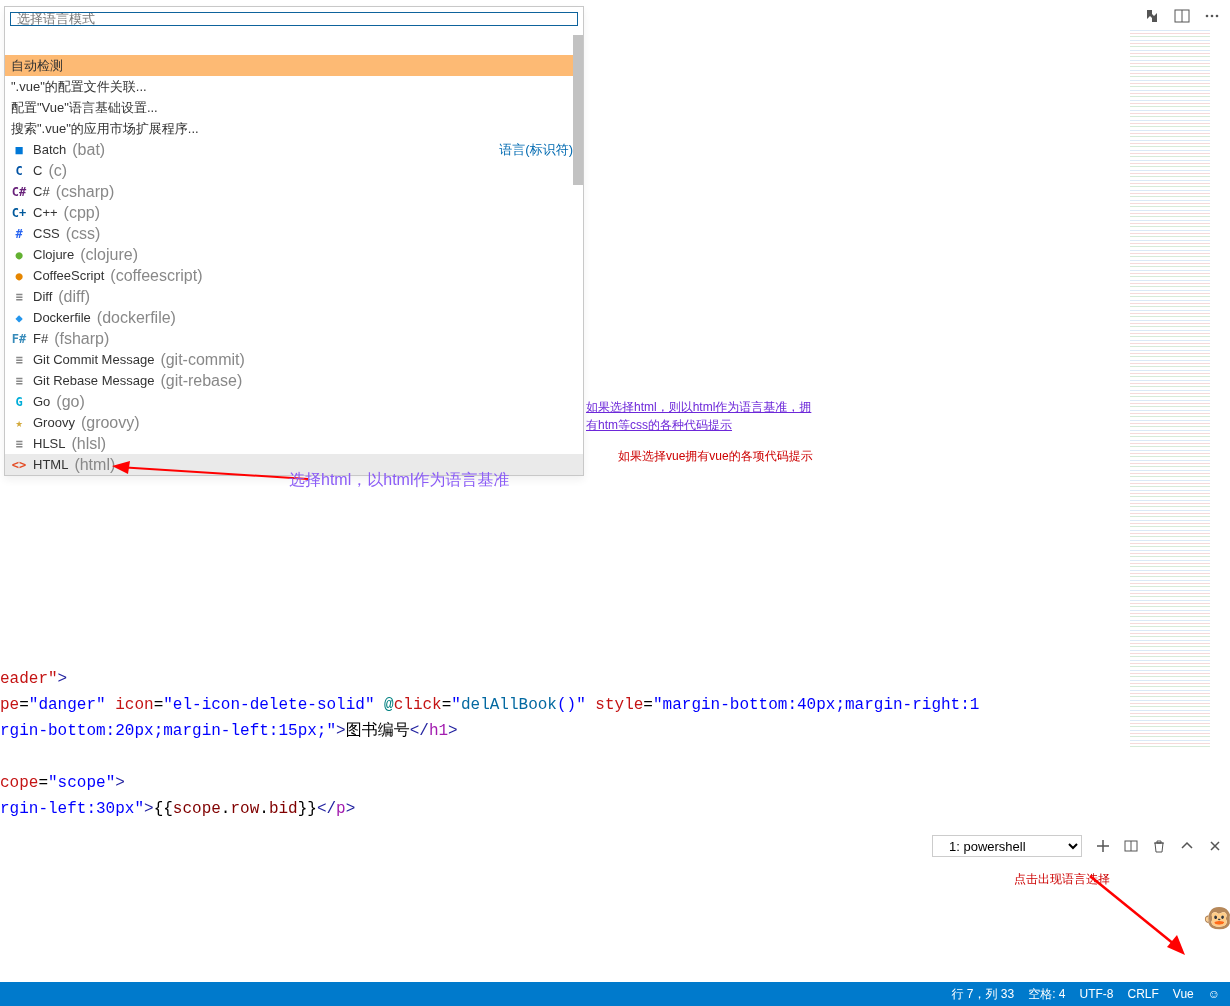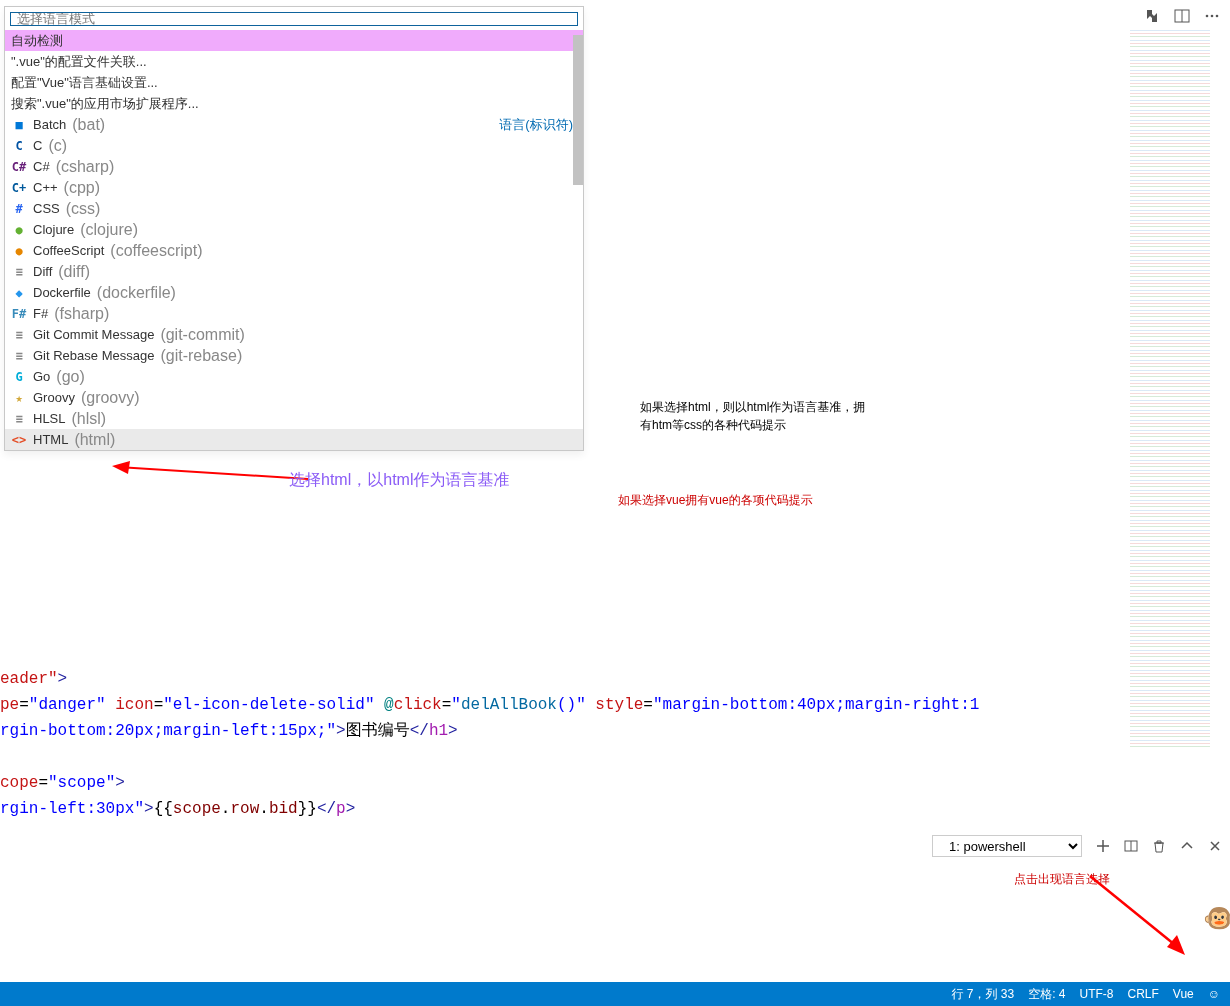--- a/index.html
+++ b/index.html
@@ -34,40 +34,40 @@
     }
     .opt-list { }
     .opt {
       display:flex; align-items:center;
       padding:2px 6px;
       height:21px;
       cursor:pointer;
       color:#333;
       font-size:13px;
     }
-    .opt.selected { background:#f0abfc; }
+    .opt.selected { background:#fdba74;margin-top:25px; }
     .lang-section-header {
       display:flex; justify-content:flex-end;
       color:#006ab1; padding:2px 10px 2px 6px;
       height:21px; align-items:center;
     }
     .lang-section-header .first-lang { flex:1; display:flex; align-items:center; gap:6px;}
     .lang-row { display:flex; align-items:center; gap:6px; padding:1px 6px; height:21px; cursor:pointer; }
     .lang-row.highlight { background:#eaeaea; }
     .lang-icon-wrap { width:16px; height:16px; display:inline-flex; align-items:center; justify-content:center; font-size:12px; font-weight:bold; font-family:Consolas,monospace; }
     .lang-name { color:#333; }
     .lang-ext { color:#888; font-size:16px; }
     .pal-scroll-top { position:absolute; right:0; top:28px; width:10px; height:150px; background:#c2c2c2; }
 
     
     .red-arrow-1 { position:absolute; left:108px; top:459px; color:red; }
     .red-arrow-1 svg { width:200px; height:30px; }
     .red-text-1 { position:absolute; left:289px; top:470px; color:#8b5cf6; font-size:16px; }
-    .red-text-2 { position:absolute; left:640px; top:398px; color:#000000; font-size:12px; line-height:18px; }
-    .red-text-3 { position:absolute; left:618px; top:448px; color:#c00; font-size:12px;margin-top:44px; }
+    .red-text-2 { position:absolute; left:586px; top:398px; color:#6d28d9; font-size:12px; line-height:18px;text-decoration:underline; }
+    .red-text-3 { position:absolute; left:618px; top:448px; color:#c00; font-size:12px; }
     .red-arrow-2 { position:absolute; right:35px; bottom:42px; color:red; }
     .red-arrow-2 svg { width:110px; height:90px; }
     .red-text-4 { position:absolute; right:120px; bottom:118px; color:#c00; font-size:12px; }
 
     
     .code-block {
       position:absolute; left:0; top:640px;
       font-family:Consolas,"Courier New",monospace;
       font-size:16px; line-height:26px;
       white-space:pre;

